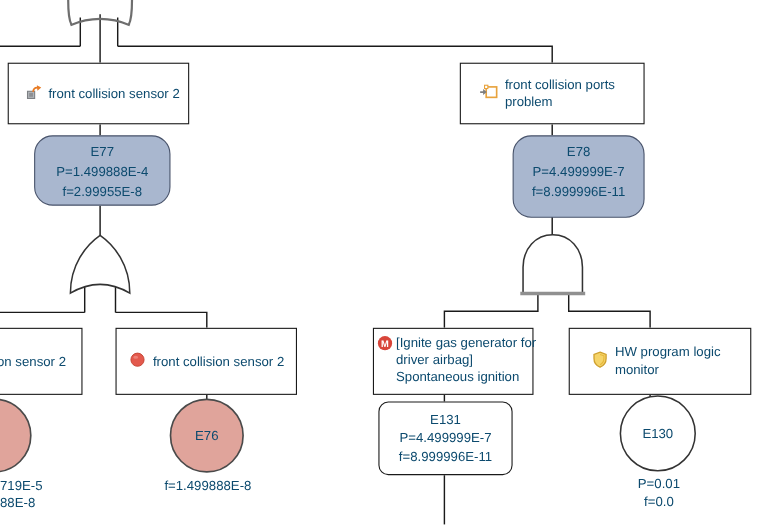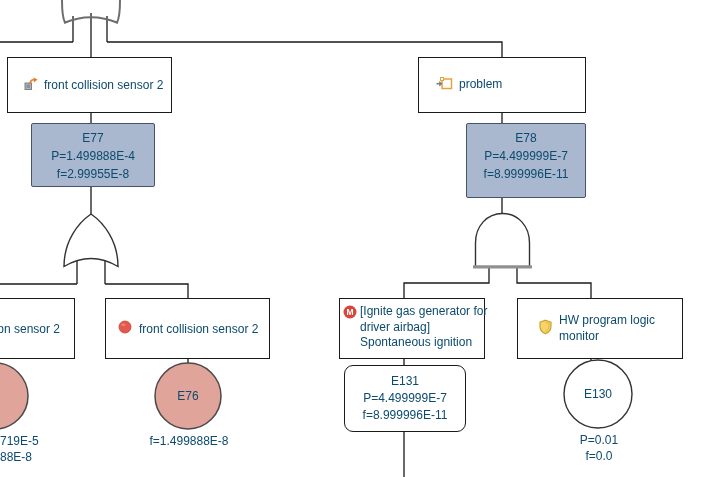--- a/index.html
+++ b/index.html
@@ -9,21 +9,21 @@
   }
   #overlay{position:absolute;left:0;top:0;z-index:1;}
   .abs{position:absolute;z-index:2;box-sizing:border-box;}
   .evt{
     border:1.4px solid #1a1a1a;background:#fff;
     display:flex;align-items:center;
   }
   .evt .lines span{display:block;white-space:nowrap;line-height:15.5px;}
   .nowrap{white-space:nowrap;}
   .sum{
-    background:#a9b7cf;border:1.6px solid #48536b;border-radius:2px;
+    background:#a9b7cf;border:1.6px solid #48536b;border-radius:17px;
     text-align:center;padding-top:5px;line-height:18px;
   }
   .basicbox{
     background:#fff;border:1.4px solid #1a1a1a;border-radius:9px;
     text-align:center;padding-top:7px;line-height:17px;
   }
   .stats{text-align:center;line-height:16px;}
   .stats div{white-space:nowrap;}
   .clabel{text-align:center;}
   .icon{flex:0 0 auto;display:inline-block;}
@@ -68,20 +68,21 @@
   <div class="abs evt" style="left:418px;top:57px;width:168px;height:56px;padding-left:17px;gap:6px;">
     <span class="icon">
       <svg width="17" height="16" viewBox="0 0 17 16">
         <rect x="6" y="3" width="9.5" height="9.5" fill="#ffffff" stroke="#e8a33d" stroke-width="1.5"></rect>
         <rect x="4.5" y="1.5" width="3" height="3" fill="#ffffff" stroke="#e8a33d" stroke-width="1"></rect>
         <path d="M0.5,7.7 H4" stroke="#7f7f7f" stroke-width="1.6"></path>
         <polygon points="3.2,5 6.6,7.7 3.2,10.4" fill="#7f7f7f"></polygon>
       </svg>
     </span>
     <span class="lines">
+      <span>front collision ports</span>
       <span>problem</span>
     </span>
   </div>
 
   <div class="abs sum" style="left:31px;top:123px;width:124px;height:64px;">
     <div>E77</div>
     <div>P=1.499888E-4</div>
     <div>f=2.99955E-8</div>
   </div>
 

